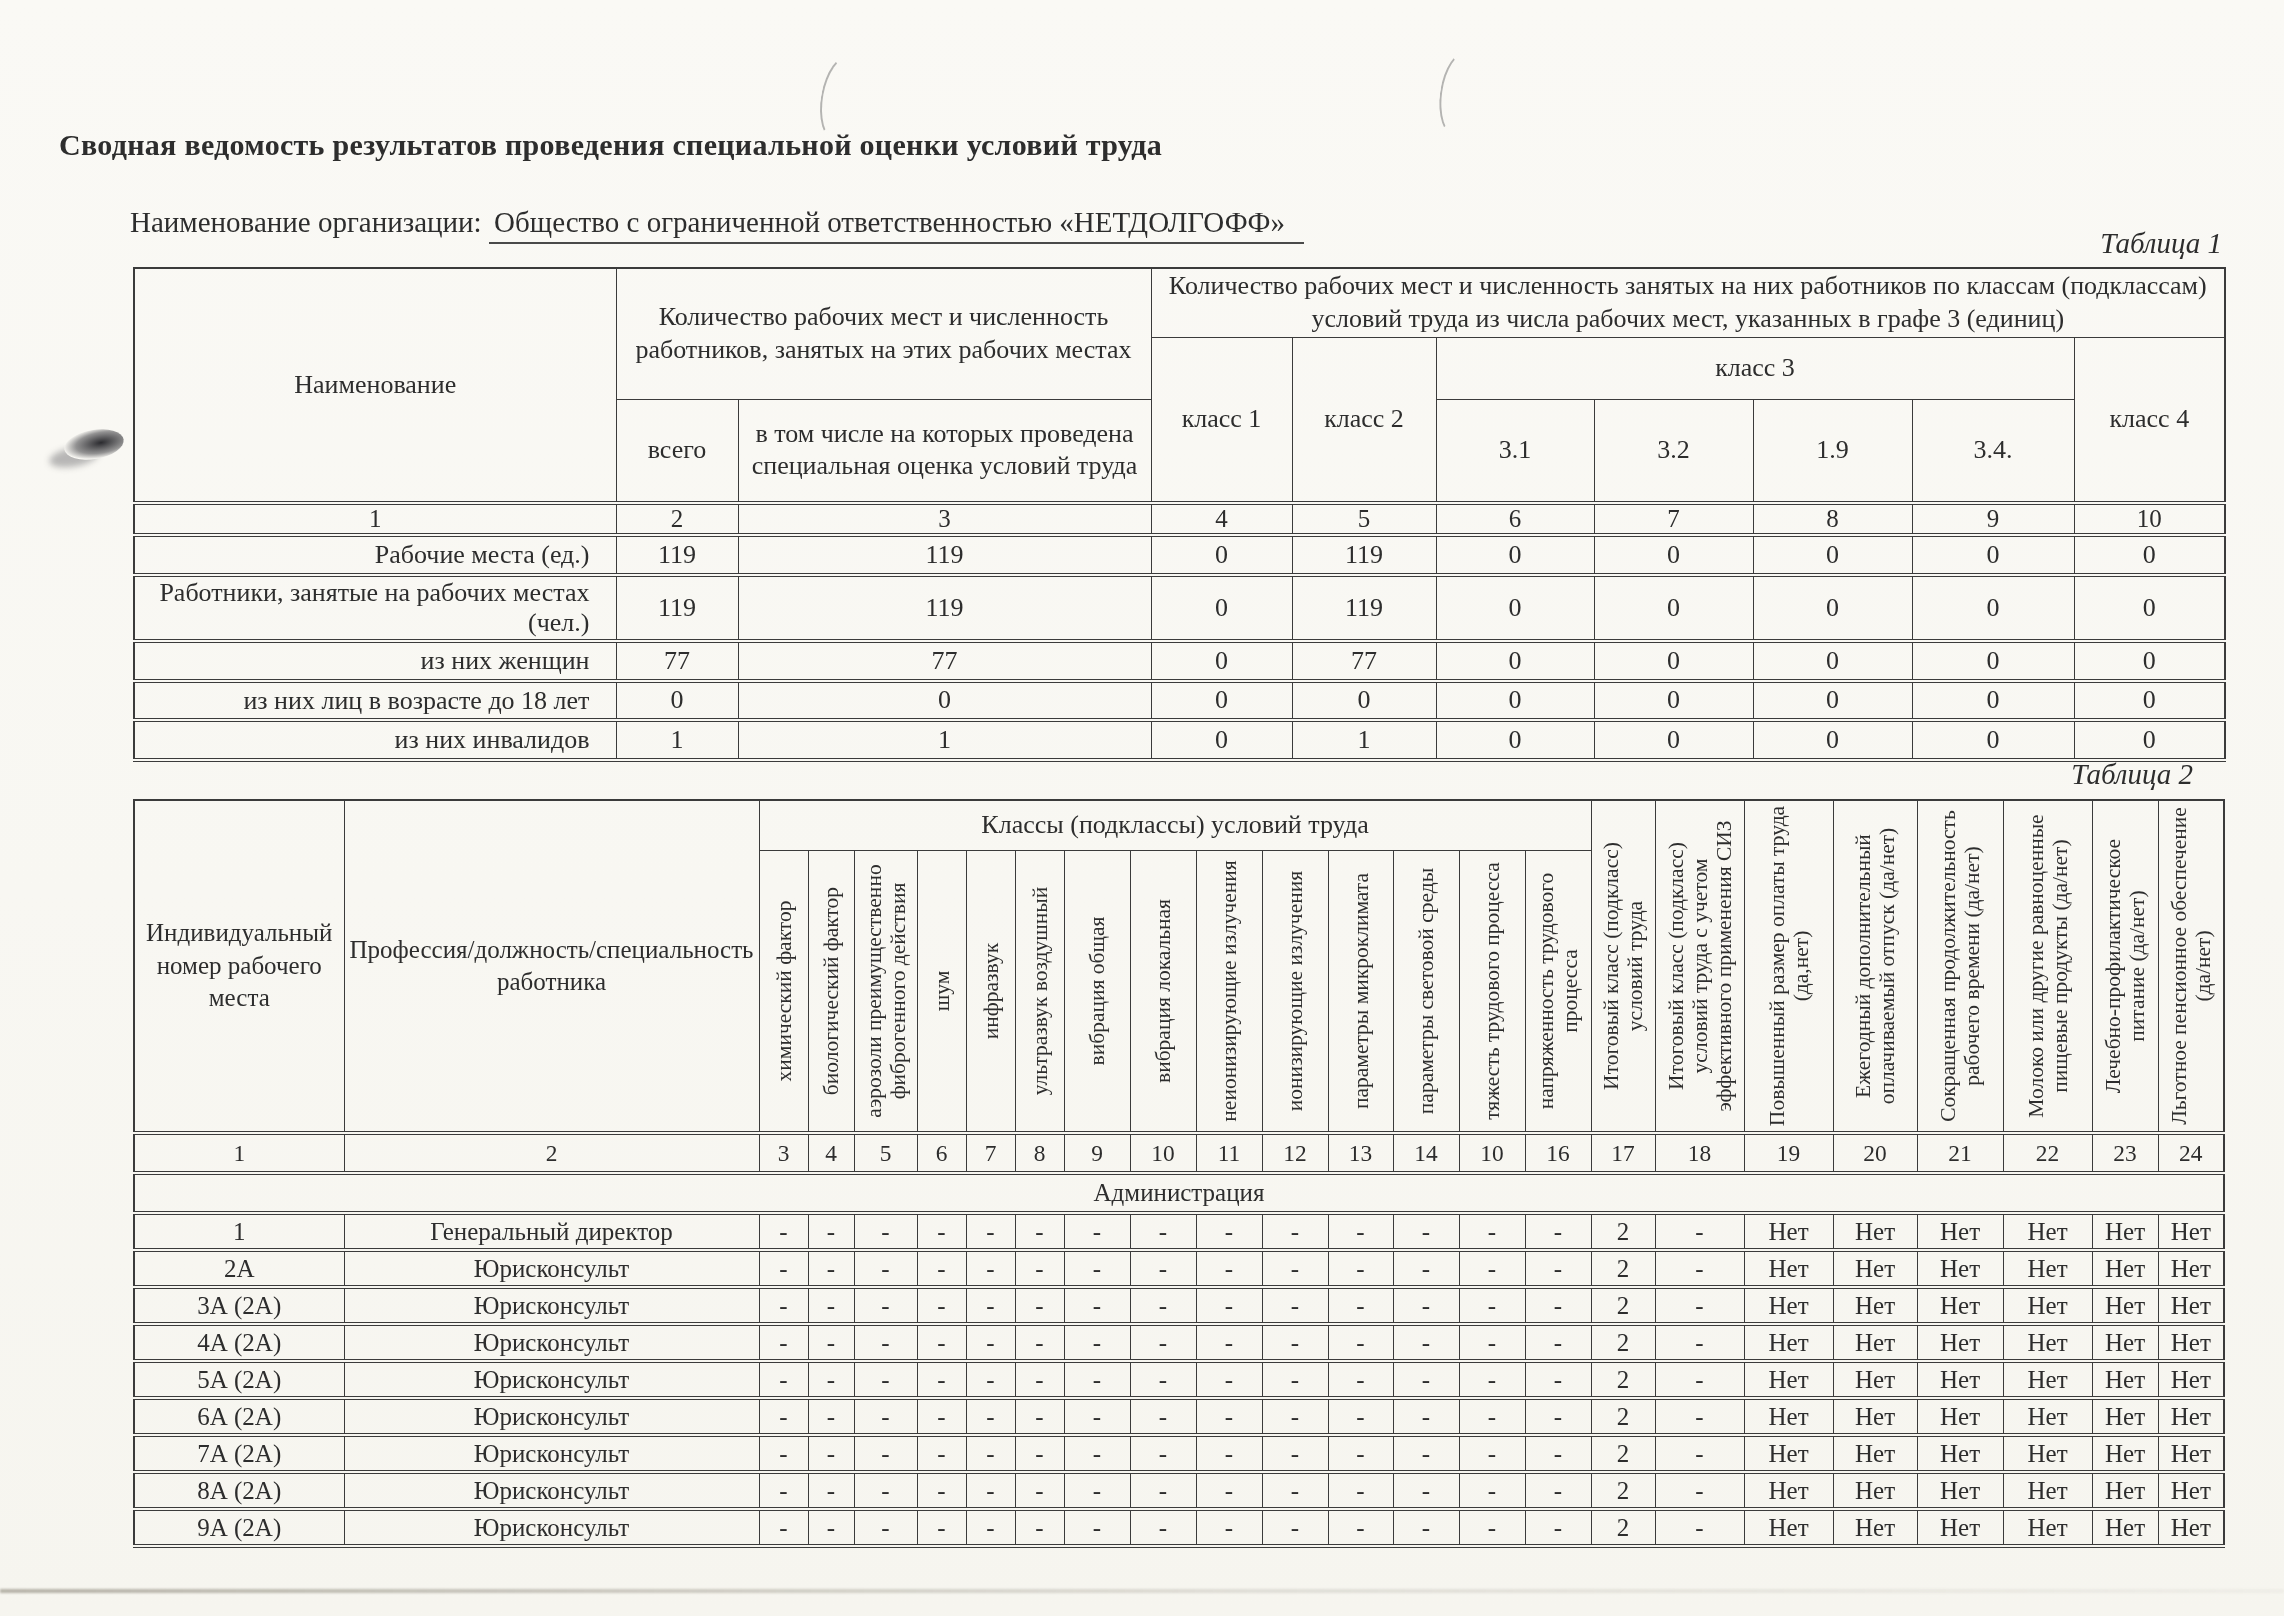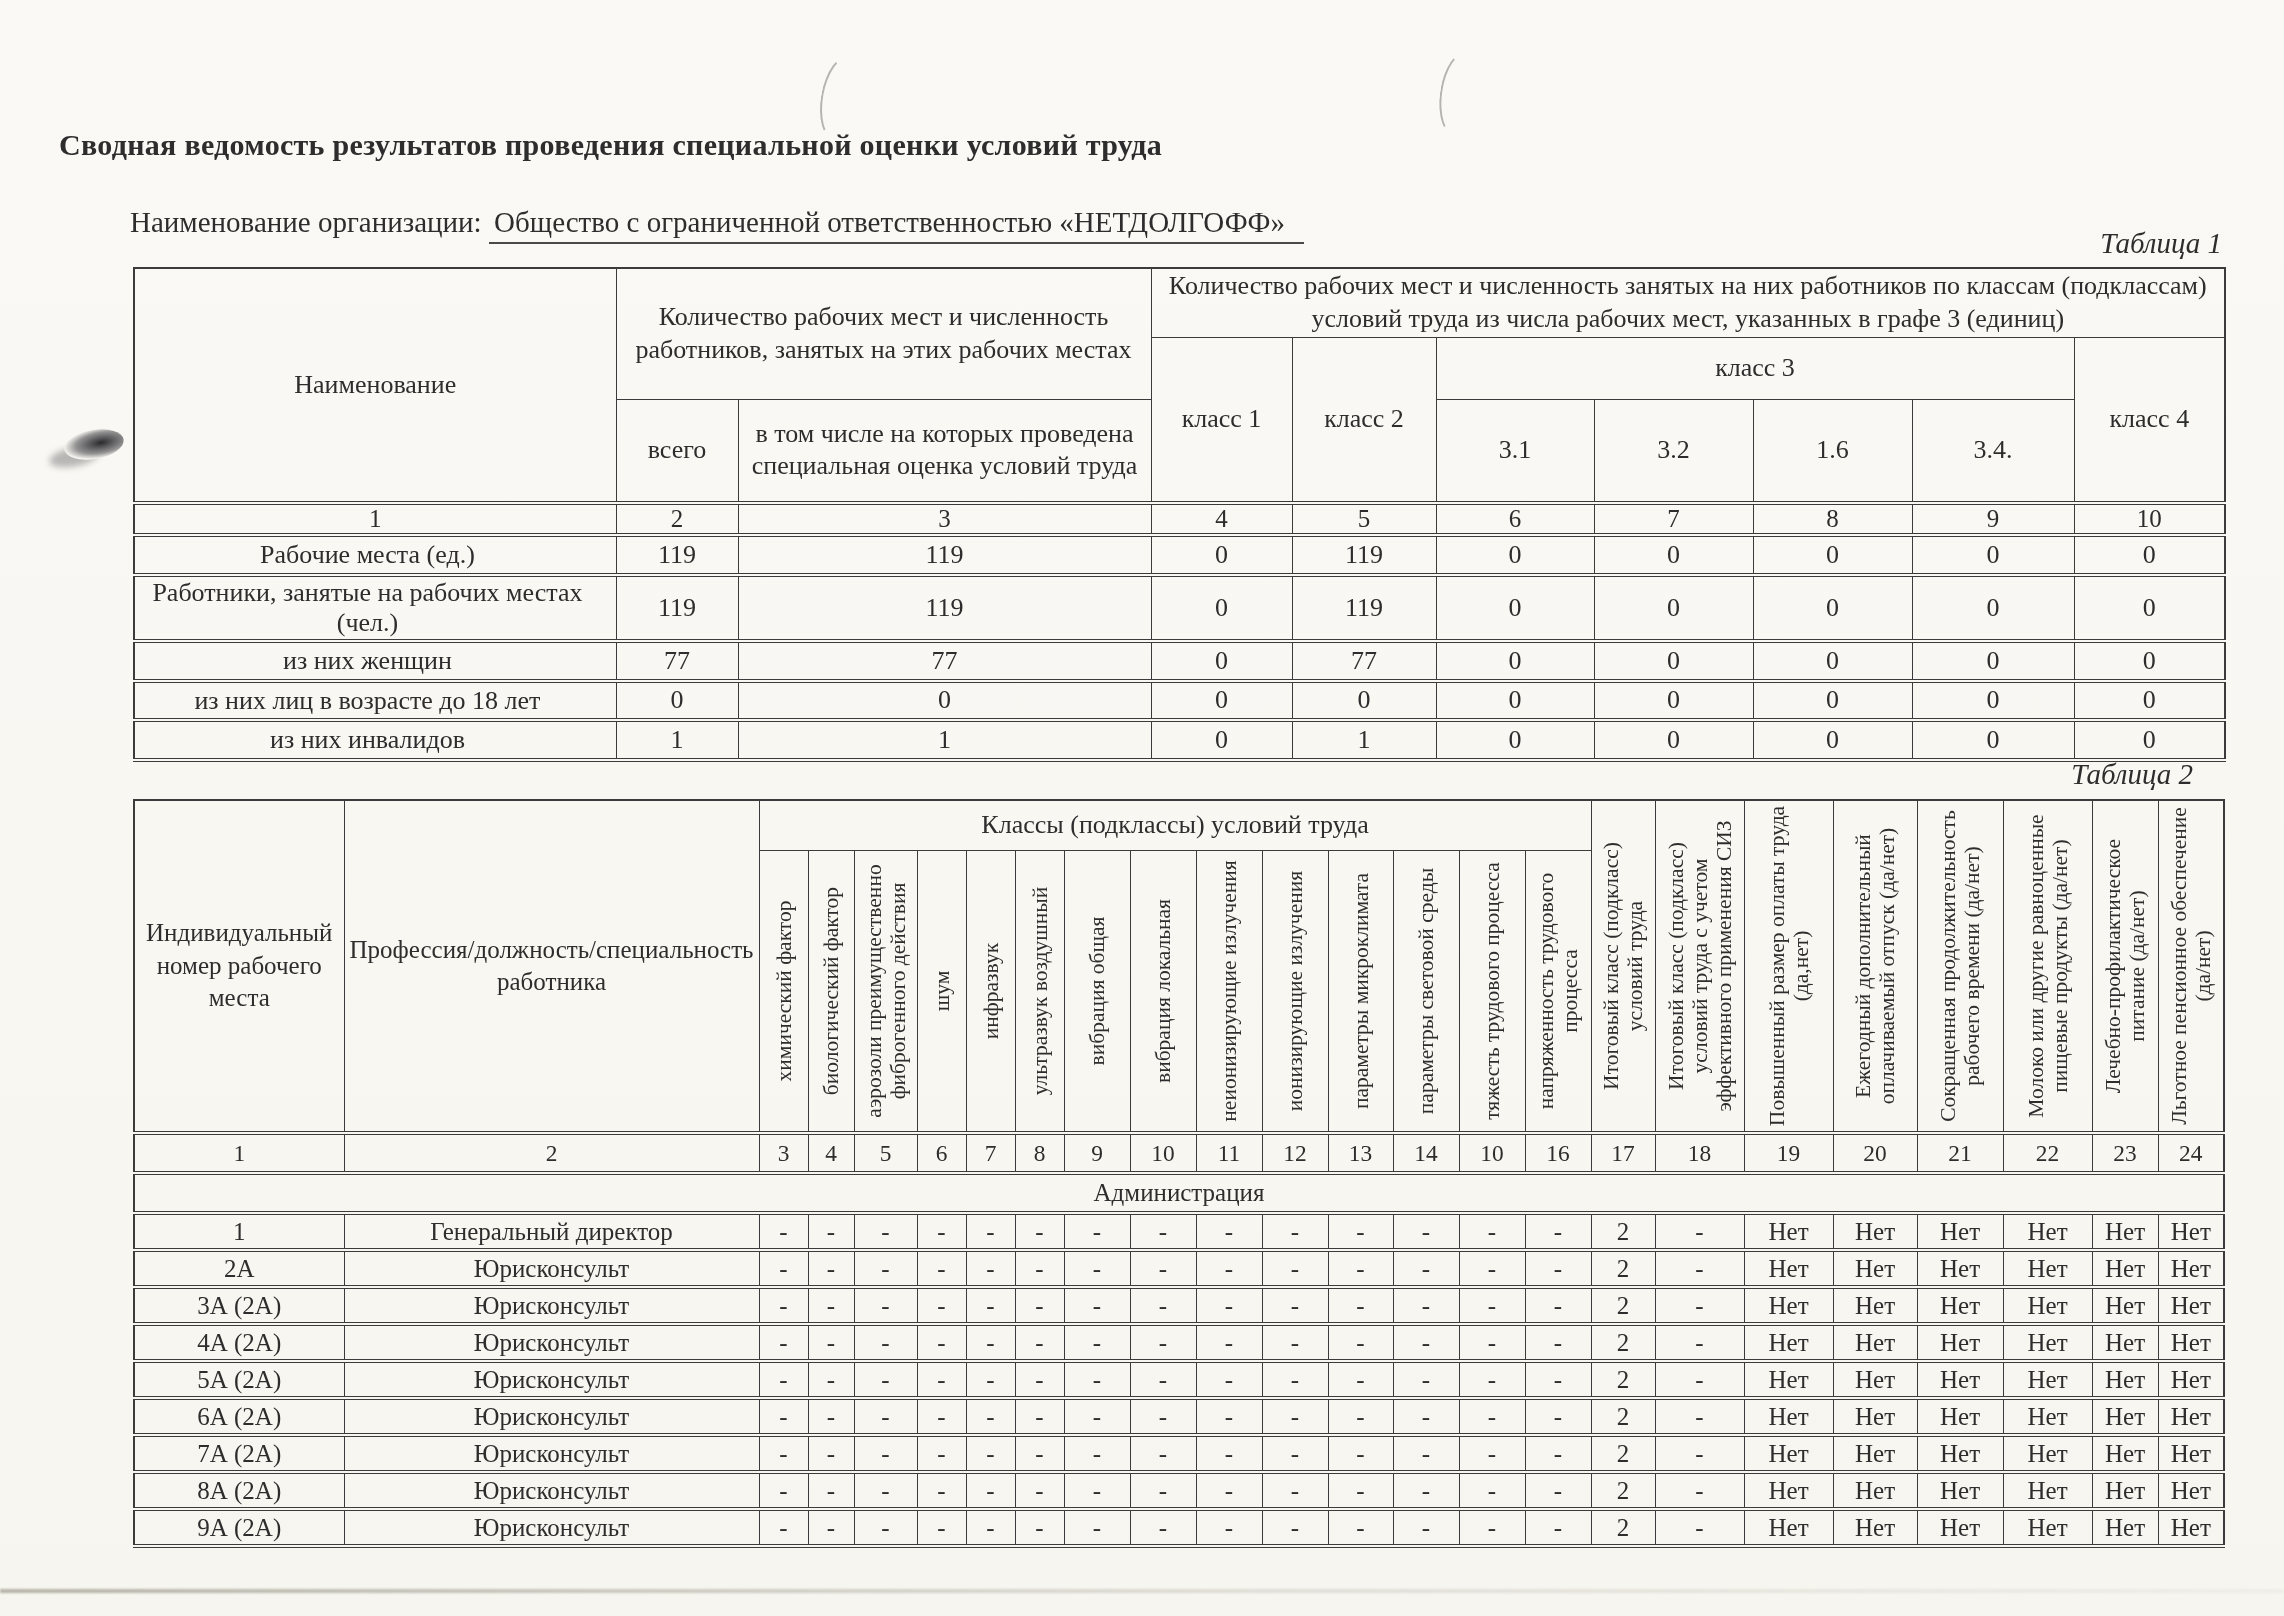--- a/index.html
+++ b/index.html
@@ -23,21 +23,21 @@
   th,td { border:1.3px solid #3b3b3b; font-weight:normal; text-align:center; vertical-align:middle;
           padding:1.3px 3.9px; overflow:hidden; }
   .t1 { left:133px; top:267px; width:2089px; border:2.6px solid #3b3b3b; }
   .t2 { left:133px; top:799px; width:2086px; border:2.6px solid #3b3b3b; }
   
   .t1 tr.r1 { height:65px; } .t1 tr.r2 { height:62px; } .t1 tr.r3 { height:104px; }
   .t1 tr.numrow { height:26px; }
   .t1 thead th { font-size:26px; line-height:1.25; }
   .t1 tr.numrow td { font-size:25px; border-top:4.6px double #3b3b3b; border-bottom:4.6px double #3b3b3b; padding:0 2.6px; }
   .t1 tbody td { font-size:26px; height:33px; border-bottom:4.6px double #3b3b3b; }
-  .t1 tbody td.lbl { text-align:center; padding-left:10.4px; padding-right:26px; line-height:1.15; }
+  .t1 tbody td.lbl { text-align:right; padding-left:10.4px; padding-right:26px; line-height:1.15; }
   
   .t2 tr.band { height:50px; } .t2 tr.vrow { height:283px; }
   .t2 tr.numrow { height:40px; } .t2 tr.secrow { height:40px; }
   .t2 thead th.hband { font-size:26px; }
   .t2 th.hcol { font-size:25px; line-height:1.3; }
   .t2 tr.numrow td { font-size:23.4px; padding:0 1.3px; border-top:4.6px double #3b3b3b; border-bottom:4.6px double #3b3b3b; }
   .t2 tr.secrow td { font-size:25px; border-bottom:4.6px double #3b3b3b;margin-left:18px; }
   .t2 tbody td { font-size:25px; height:33px; border-bottom:4.6px double #3b3b3b; padding:0 1.3px; }
   .v { position:relative; padding:0; }
   .vt { position:absolute; top:50%; left:50%; transform:translate(-50%,-50%) rotate(-90deg);
@@ -98,21 +98,21 @@
         <th rowspan="2">класс 1</th>
         <th rowspan="2">класс 2</th>
         <th colspan="4">класс 3</th>
         <th rowspan="2">класс 4</th>
       </tr>
       <tr class="r3">
         <th>всего</th>
         <th>в том числе на которых проведена специальная оценка условий труда</th>
         <th>3.1</th>
         <th>3.2</th>
-        <th>1.6</th>
+        <th>1.9</th>
         <th>3.4.</th>
       </tr>
       <tr class="numrow">
 
       <td>1</td>
           <td>2</td>
           <td>3</td>
           <td>4</td>
           <td>5</td>
           <td>6</td>

